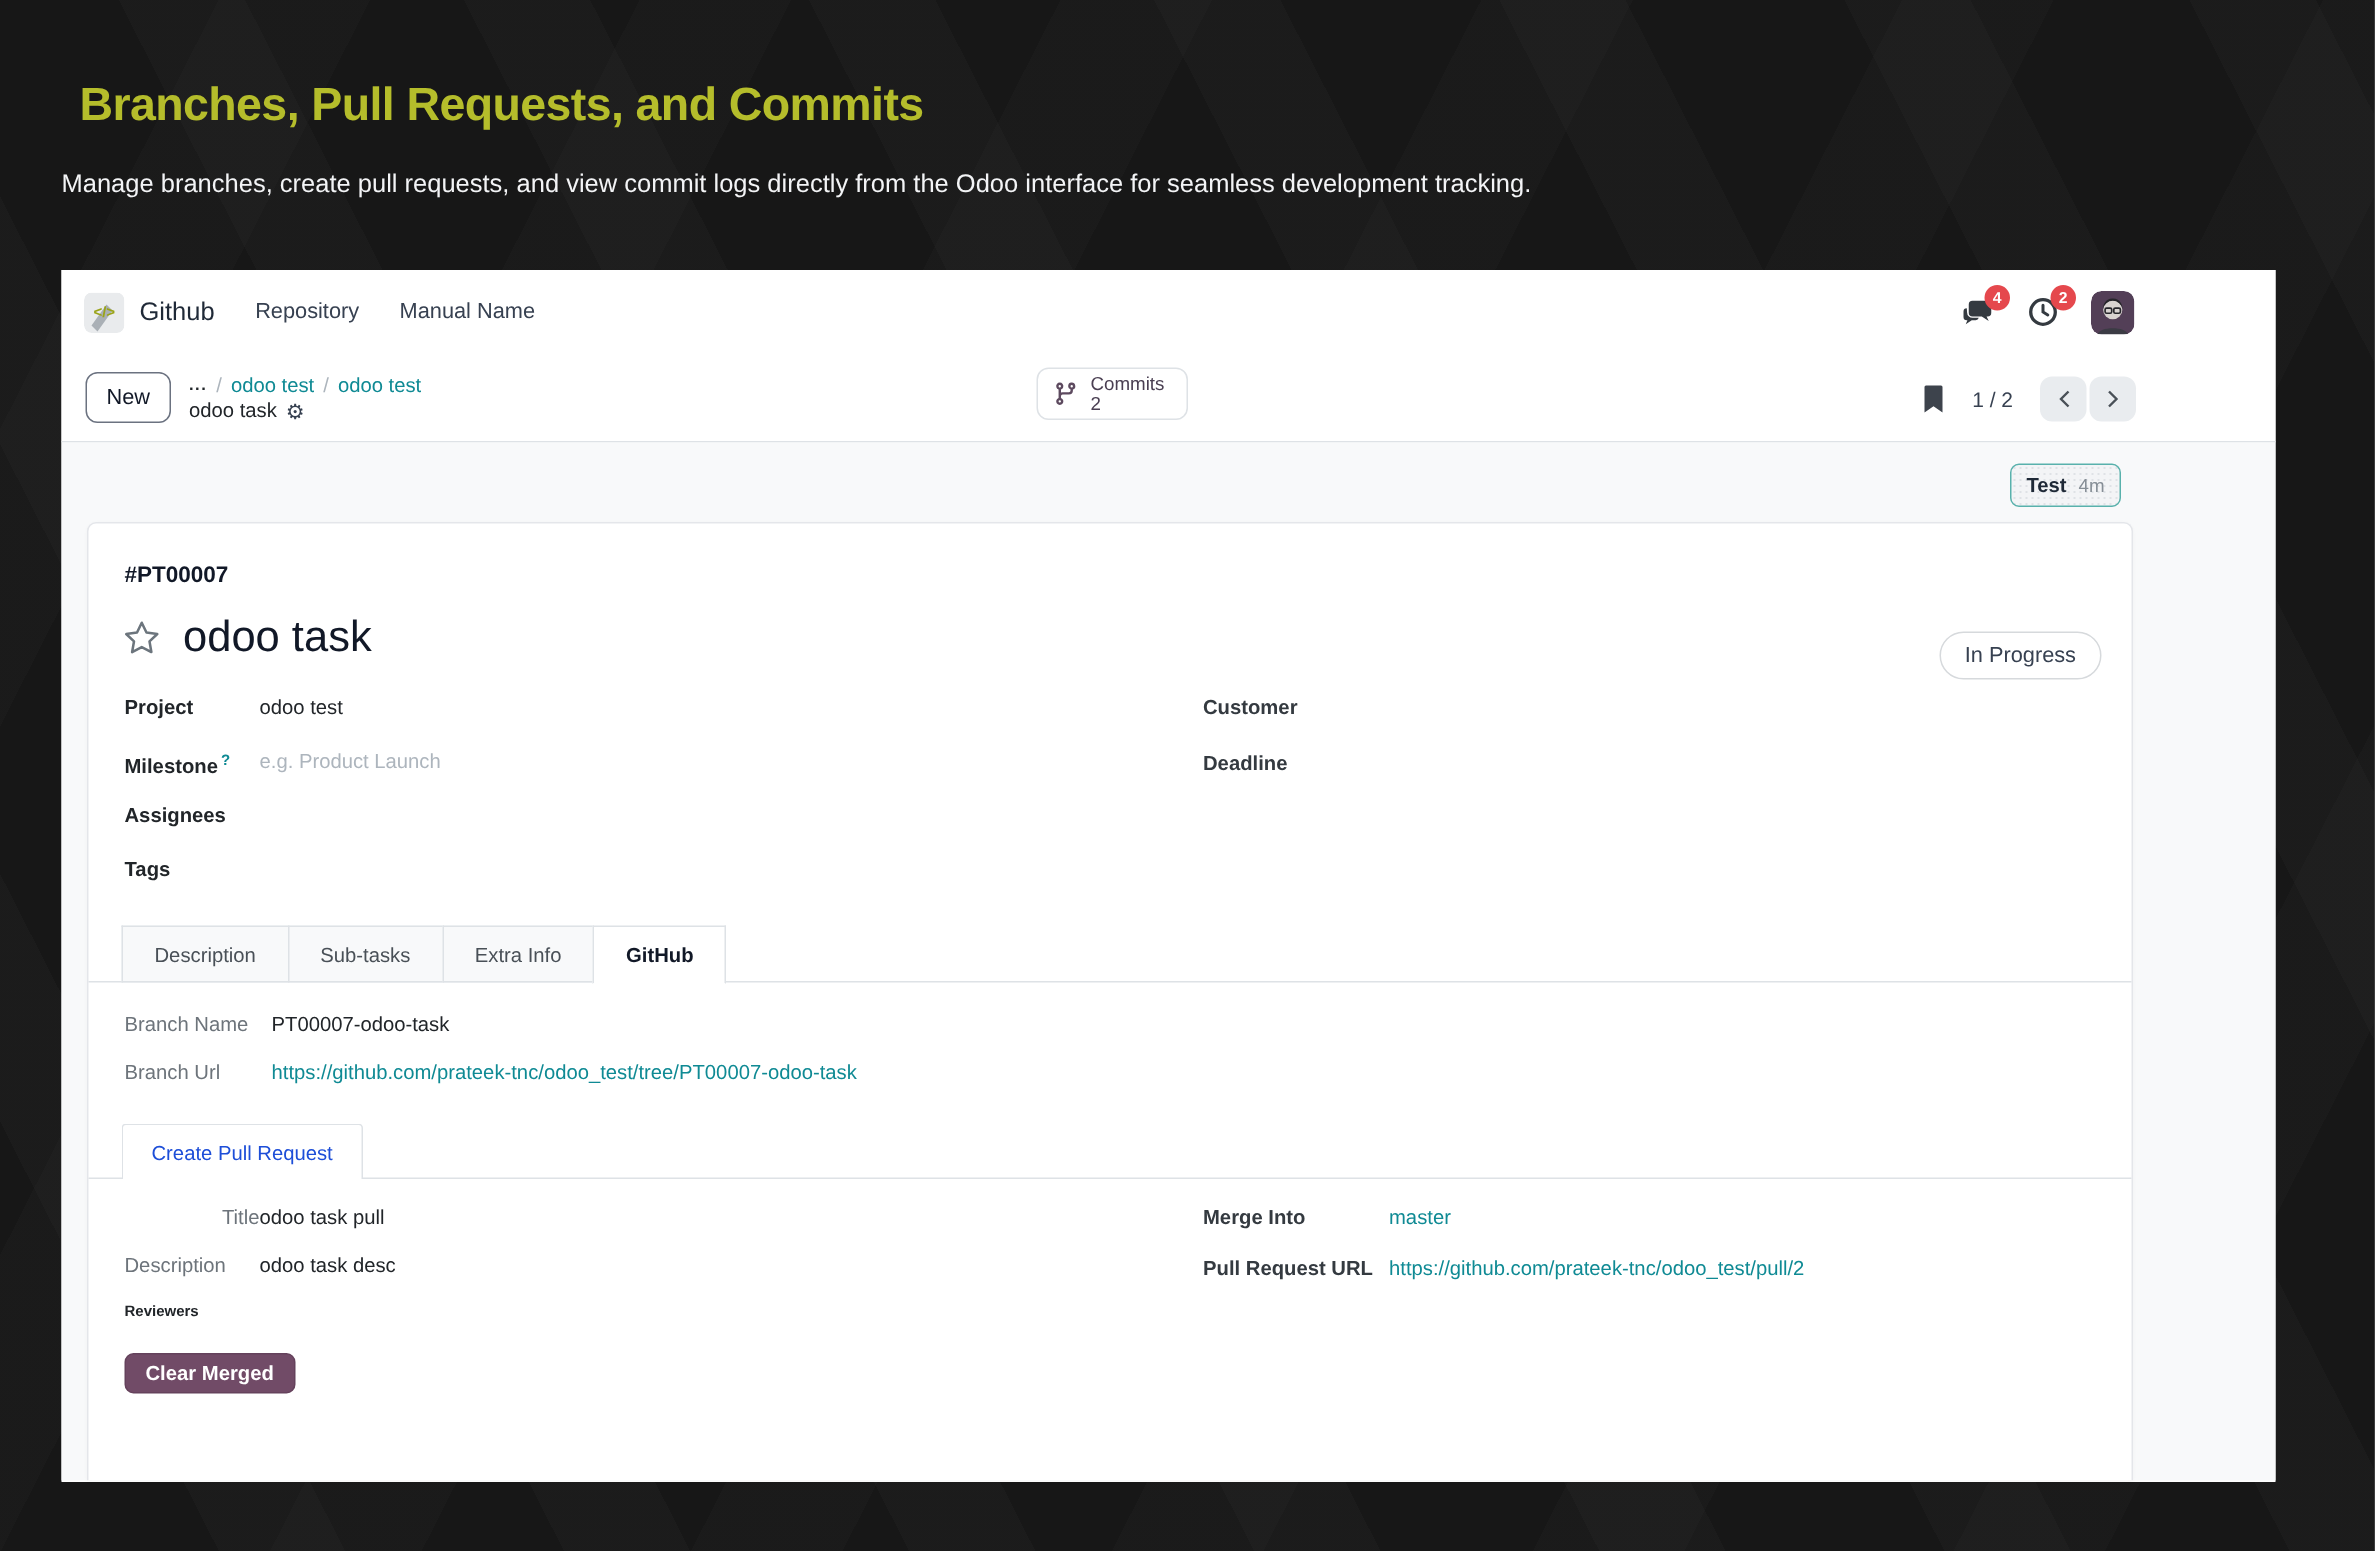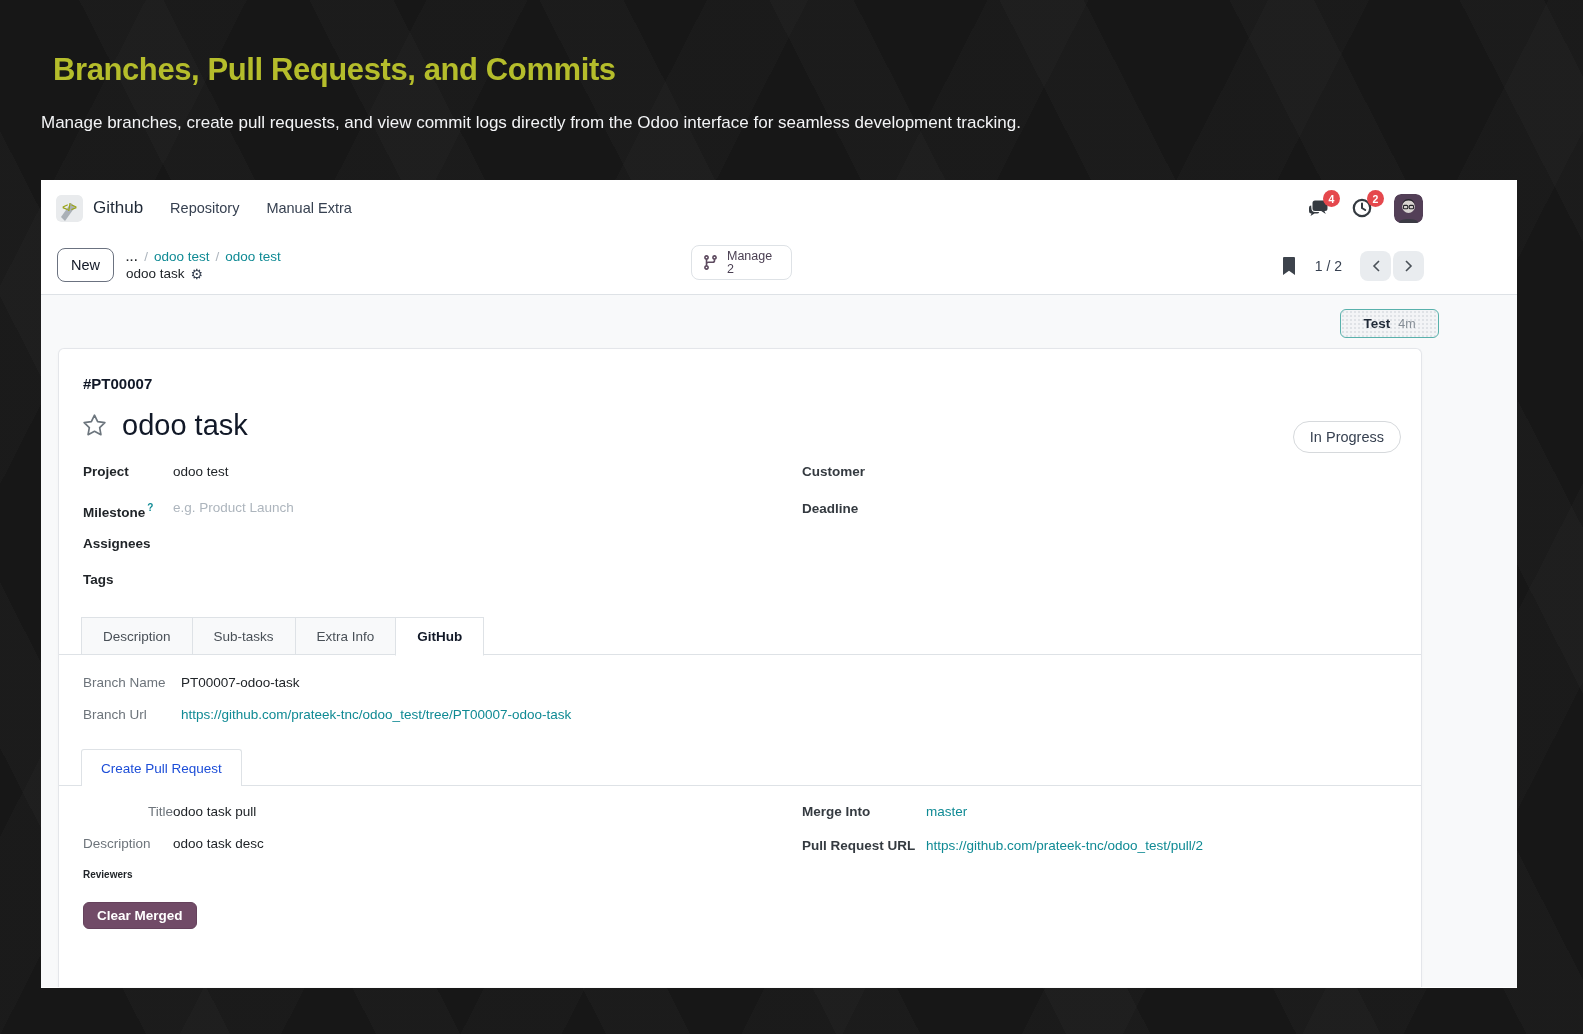--- a/index.html
+++ b/index.html
@@ -39,21 +39,21 @@
   .btn-commits { position:absolute; left:650px; top:9px; width:101px; height:35px; background:#fff; border:1px solid #dee2e6; border-radius:8px; display:flex; align-items:center; gap:8px; padding:0 10px; cursor:pointer; }
   .commits-txt { display:flex; flex-direction:column; line-height:12.5px; font-size:12.5px; color:#4a3f52; text-align:left; }
   .cp-right { position:absolute; right:93px; top:0; height:59px; display:flex; align-items:center; gap:12px; }
   .bookmark { width:16px; height:20px; cursor:pointer; }
   .pager-txt { font-size:14px; color:#374151; margin:0 6px; }
   .pager-btns { display:flex; gap:2px; }
   .pager-btn { width:31px; height:30px; background:#e9ecef; border:none; border-radius:8px; display:flex; align-items:center; justify-content:center; cursor:pointer; }
 
   
   .content { position:relative; height:692px; background:#f8f9fa; }
-  .btn-test { position:absolute; left:1299px; top:14px; width:99px; height:29px; border:1.5px solid #59b1ac; border-radius:6px;
+  .btn-test { position:absolute; left:1299px; top:14px; width:74px; height:29px; border:1.5px solid #59b1ac; border-radius:6px;
     background-color:#f3f4f6; background-image:radial-gradient(#dfe2e6 1px, transparent 1px); background-size:4px 4px;
     display:flex; align-items:center; justify-content:center; gap:8px; cursor:pointer; }
   .btn-test .t1 { font-size:13.5px; font-weight:700; color:#1f2937; }
   .btn-test .t2 { font-size:12.5px; color:#868e96; }
 
   .sheet { position:absolute; left:17px; top:53px; width:1364px; height:639px; background:#fff; border:1px solid #e4e6ea; border-bottom:none; border-radius:6px 6px 0 0; box-shadow:0 1px 3px rgba(0,0,0,0.03);padding-left:36px; }
 
   .ref { position:absolute; left:24px; top:26px; font-size:15px; font-weight:700; color:#111827; }
   .title-row { position:absolute; left:22px; top:60px; display:flex; align-items:center; gap:14px; }
   .star { width:27px; height:27px; cursor:pointer; }
@@ -90,21 +90,21 @@
     <div class="navbar">
       <div class="applogo">
         <svg width="27" height="27" viewBox="0 0 27 27">
           <rect width="27" height="27" rx="5" fill="#e9ebed"></rect>
           <polygon points="5,22 9,26 19,12 15,8" fill="#aab0b6"></polygon>
           <text x="13.5" y="16" font-size="10" font-weight="bold" fill="#9aa318" text-anchor="middle" font-family="Liberation Sans, sans-serif">&lt;/&gt;</text>
         </svg>
       </div>
       <div class="appname">Github</div>
       <div class="navmenu">Repository</div>
-      <div class="navmenu">Manual Extra</div>
+      <div class="navmenu">Manual Name</div>
       <div class="nav-right">
         <div class="icon-wrap">
           <svg width="24" height="24" viewBox="0 0 24 24">
             <path fill="#343a40" d="M9 4.5h10a2.5 2.5 0 0 1 2.5 2.5v5.5A2.5 2.5 0 0 1 19 15h-0.6l1.4 3-4.6-3H9a2.5 2.5 0 0 1-2.5-2.5V7A2.5 2.5 0 0 1 9 4.5z"></path>
             <path fill="#343a40" d="M5.2 9.5A2.2 2.2 0 0 0 3 11.7v3.6a2.2 2.2 0 0 0 2.2 2.2h0.4l-1.1 2.6 4-2.6h2.6a2.2 2.2 0 0 0 2.1-1.6H9a3.6 3.6 0 0 1-3.6-3.6z"></path>
           </svg>
           <span class="badge">4</span>
         </div>
         <div class="icon-wrap">
           <svg width="24" height="24" viewBox="0 0 24 24" fill="none">
@@ -140,21 +140,21 @@
           <span class="crumb-cur">odoo task</span>
           <span class="gear">⚙</span>
         </div>
       </div>
 
       <div class="btn-commits">
         <svg width="17" height="19" viewBox="0 0 16 16">
           <path fill="#5d4a5f" d="M9.5 3.25a2.25 2.25 0 1 1 3 2.122V6A2.5 2.5 0 0 1 10 8.5H6a1 1 0 0 0-1 1v1.128a2.251 2.251 0 1 1-1.5 0V5.372a2.25 2.25 0 1 1 1.5 0v1.836A2.5 2.5 0 0 1 6 7h4a1 1 0 0 0 1-1v-.628A2.25 2.25 0 0 1 9.5 3.25Zm-6 0a.75.75 0 1 0 1.5 0 .75.75 0 0 0-1.5 0Zm8.25-.75a.75.75 0 1 0 0 1.5.75.75 0 0 0 0-1.5ZM4.25 12a.75.75 0 1 0 0 1.5.75.75 0 0 0 0-1.5Z"></path>
         </svg>
         <div class="commits-txt">
-          <span>Manage</span>
+          <span>Commits</span>
           <span>2</span>
         </div>
       </div>
 
       <div class="cp-right">
         <svg class="bookmark" viewBox="0 0 16 20">
           <path d="M3 1h10a1 1 0 0 1 1 1v17l-6-4.2L2 19V2a1 1 0 0 1 1-1z" fill="#3d434c"></path>
         </svg>
         <span class="pager-txt">1 / 2</span>
         <div class="pager-btns">

